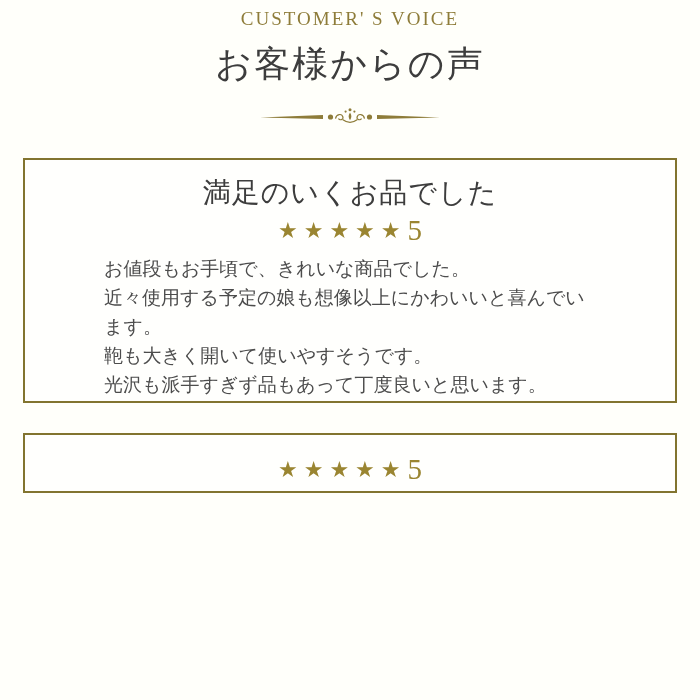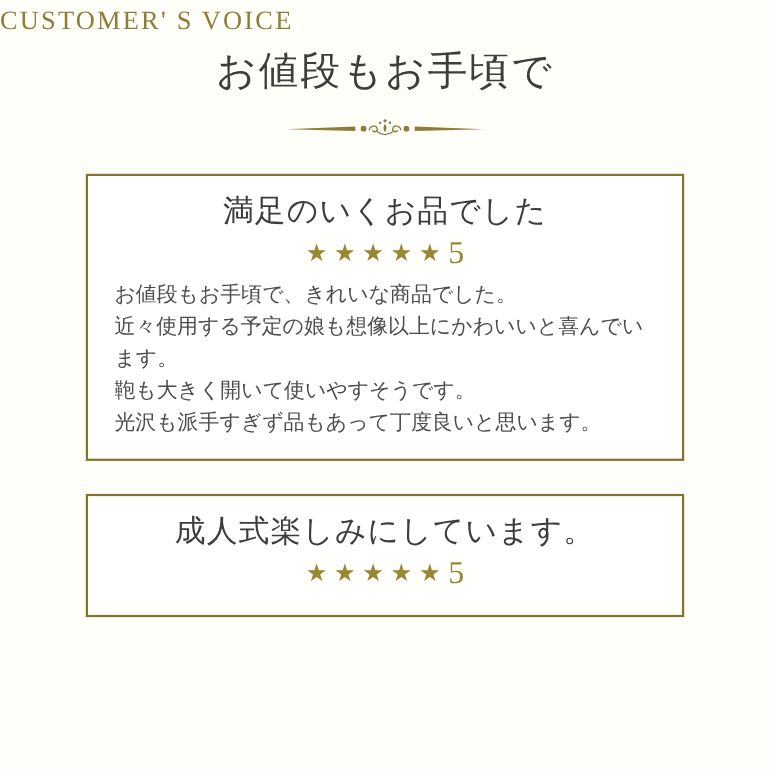--- a/index.html
+++ b/index.html
@@ -15,23 +15,24 @@
   html, body {
     margin: 0;
     padding: 0;
     width: 700px;
     height: 700px;
     overflow: hidden;
     background: var(--page-bg);
     font-family: "Liberation Serif", "DejaVu Serif", serif;
   }
   .eyebrow {
+    text-align: center;
     padding-top: 8px;
     line-height: 22px;
-    font-size: 24px;
+    font-size: 19px;
     letter-spacing: 2px;
     color: var(--gold);
   }
   .main-title {
     margin: 10px 0 0;
     text-align: center;
     font-size: 36px;
     line-height: 48px;
     font-weight: 500;
     letter-spacing: 2px;
@@ -39,25 +40,25 @@
   }
   .divider {
     display: block;
     margin: 18px auto 0;
     width: 180px;
     height: 22px;
     color: var(--gold);
     text-align: center;
   }
   .card {
-    width: 544px;
+    width: 654px;
     margin: 30px auto 0;
     border: 2px solid var(--border-gold);
     background: var(--card-bg);
-    padding: 15px 0 18px;
+    padding: 15px 0 2px;
   }
   .review-title {
     margin: 0;
     text-align: center;
     font-size: 28px;
     line-height: 36px;
     font-weight: 500;
     letter-spacing: 1px;
     color: var(--heading-text);
   }
@@ -88,21 +89,21 @@
     white-space: pre-line;
   }
 </style>
 </head>
 <body>
 
 <div>
 
   <div class="eyebrow">CUSTOMER' S VOICE</div>
 
-  <h1 class="main-title">お値段もお手頃で</h1>
+  <h1 class="main-title">お客様からの声</h1>
 
   <svg class="divider" viewBox="0 0 180 22" xmlns="http://www.w3.org/2000/svg" aria-hidden="true">
     <g fill="currentColor" stroke="none">
       <g id="div-side">
         <polygon points="0,11.6 63,8.9 63,13.1"></polygon>
         <circle cx="70.5" cy="11" r="2.6"></circle>
       </g>
       <use href="#div-side" transform="translate(180,0) scale(-1,1)"></use>
       <circle cx="90" cy="3.8" r="1.5"></circle>
       <circle cx="85.6" cy="5.6" r="1.1"></circle>
@@ -121,19 +122,18 @@
     <div class="stars-row">
       <span class="stars">★★★★★</span><span class="rating-num">5</span>
     </div>
     <p class="review-body">お値段もお手頃で、きれいな商品でした。
 近々使用する予定の娘も想像以上にかわいいと喜んでいます。
 鞄も大きく開いて使いやすそうです。
 光沢も派手すぎず品もあって丁度良いと思います。</p>
   </div>
 
   <div class="card">
-    <h2 class="review-title">成人式楽しみにしています。</h2>
     <div class="stars-row">
       <span class="stars">★★★★★</span><span class="rating-num">5</span>
     </div>
   </div>
 
 </div>
 
 </body></html>

